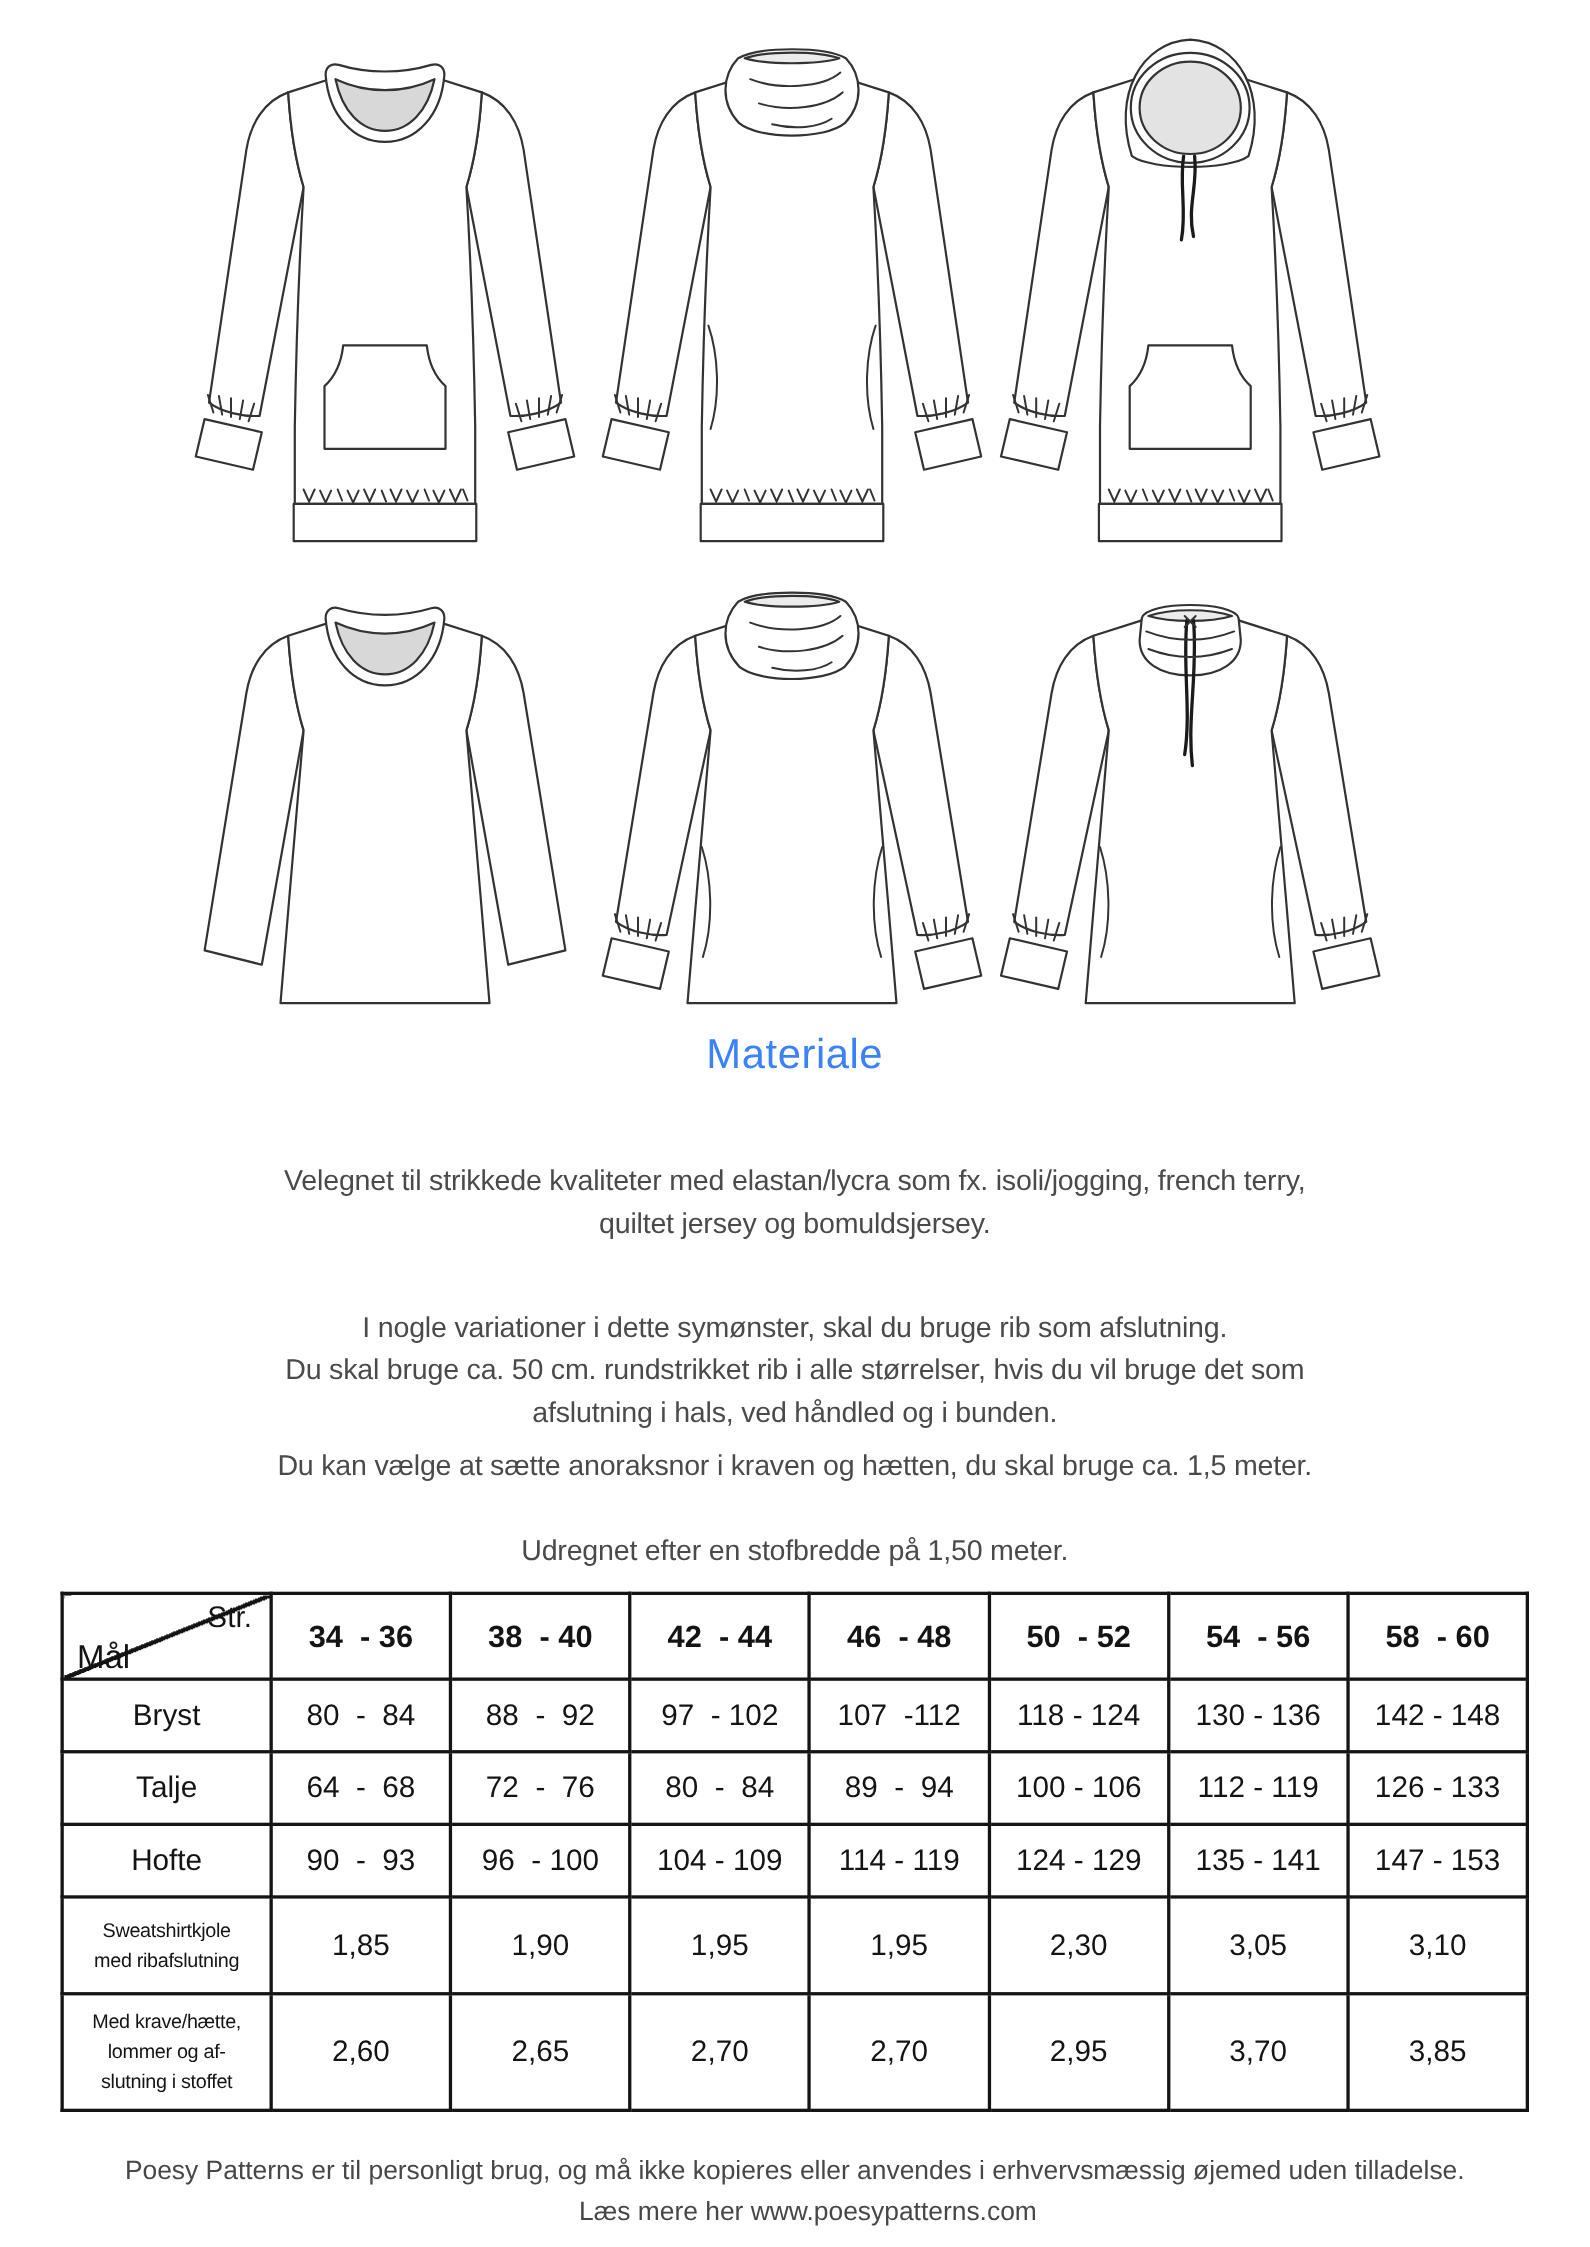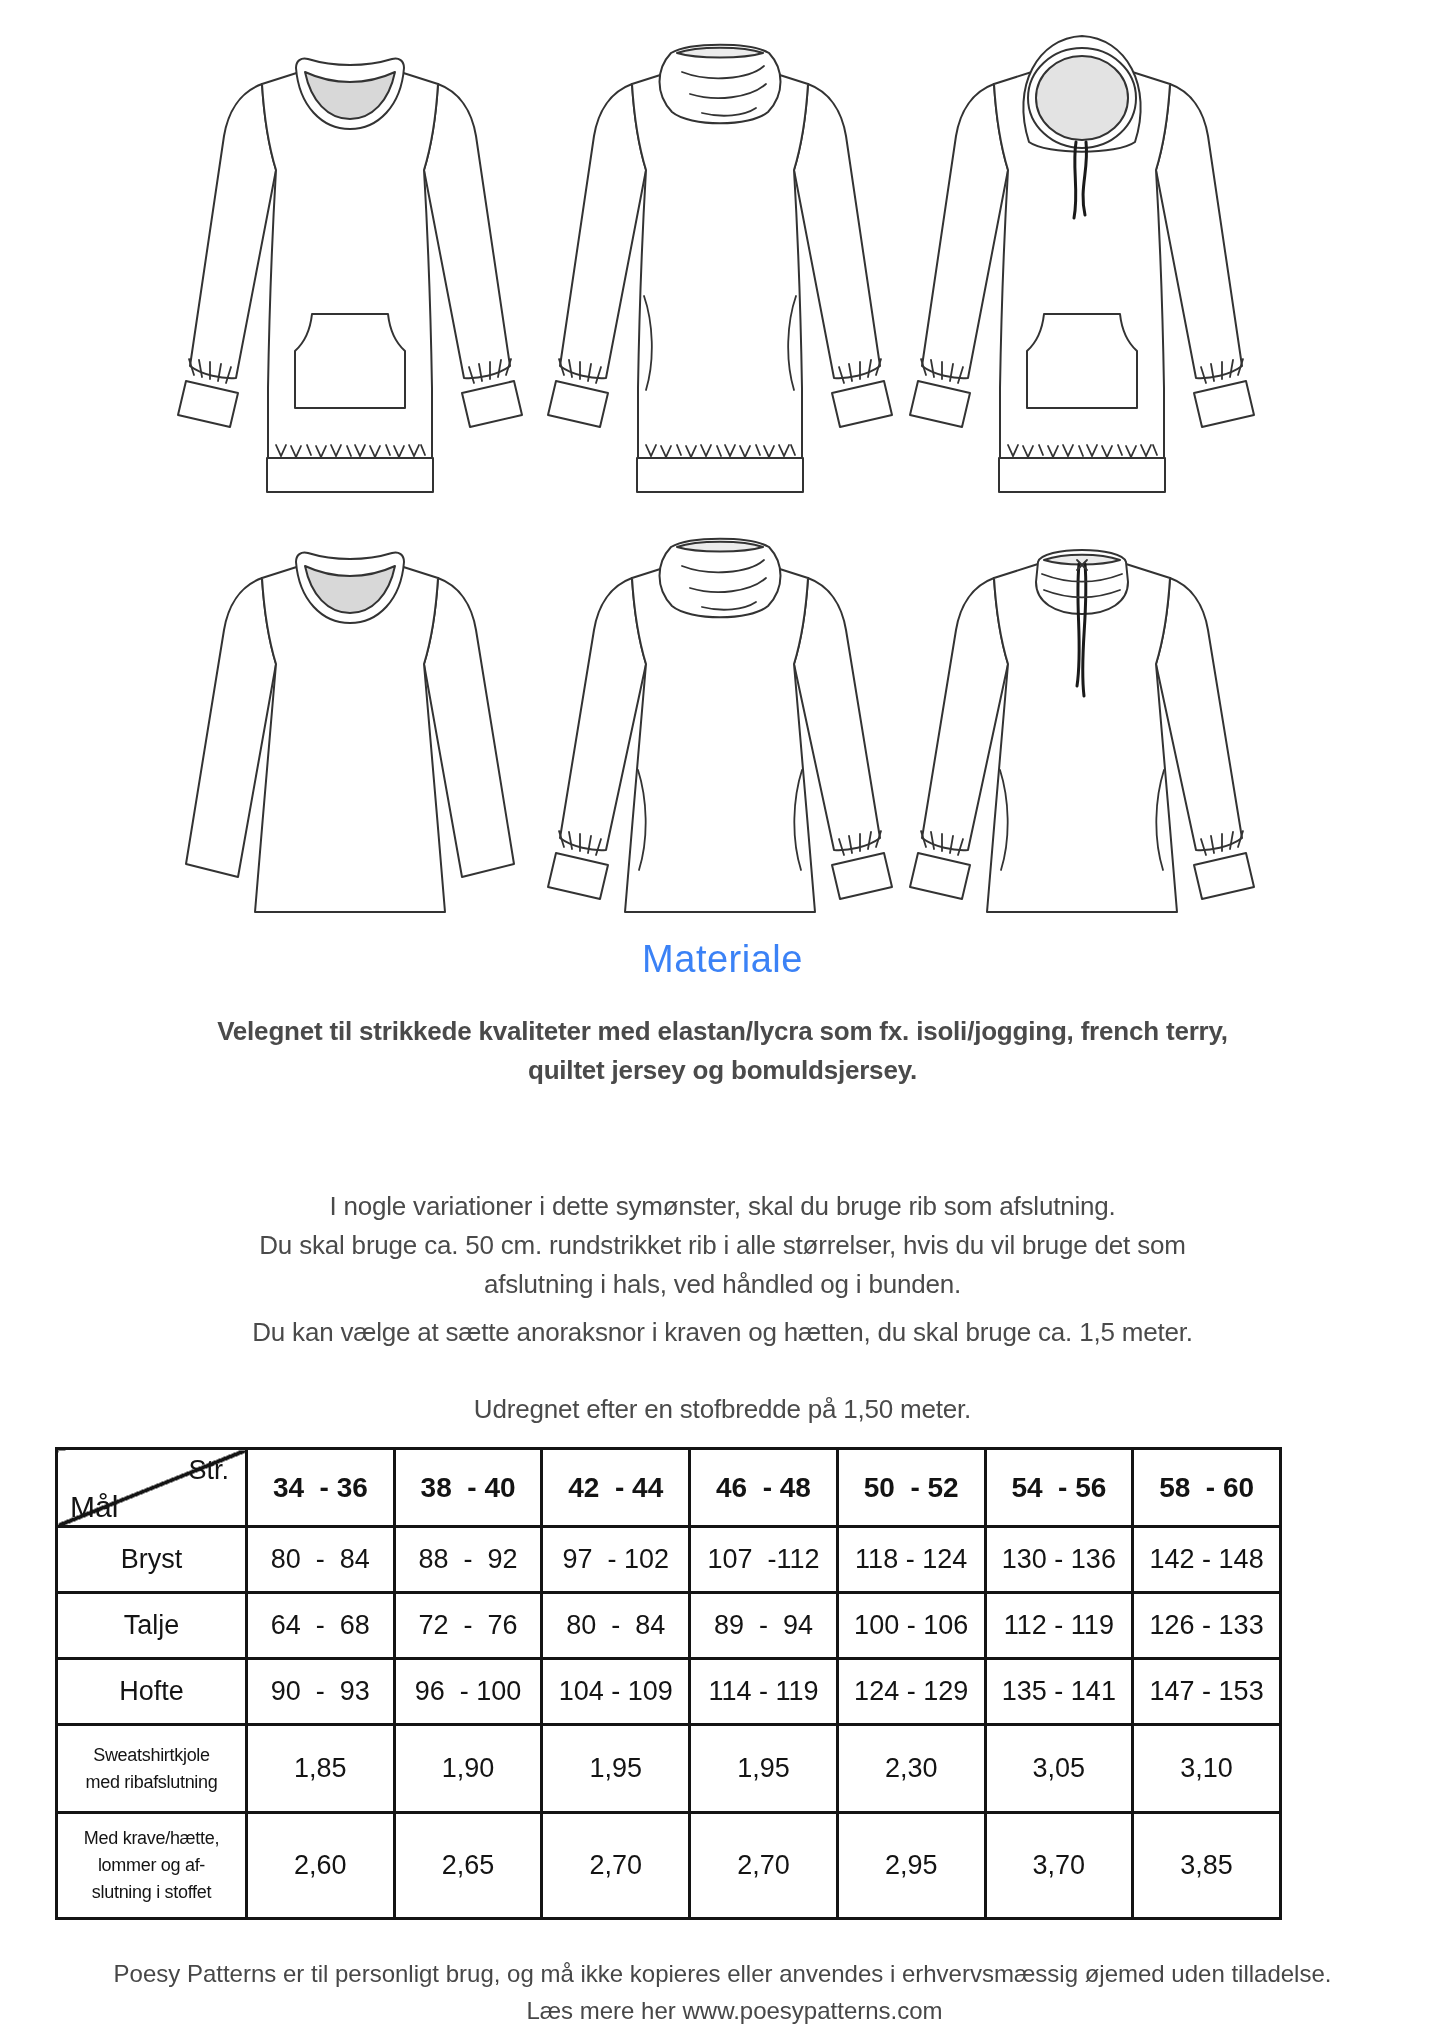--- a/index.html
+++ b/index.html
@@ -4,30 +4,30 @@
 <style>
   html,body { margin:0; padding:0; background:#ffffff; }
   #page {
     position:relative; width:1445px; height:2043px; background:#fff;
     font-family:"Liberation Sans", sans-serif; color:#454545; overflow:hidden;
   }
   .sketch { position:absolute; }
   .center-text { position:absolute; left:0; width:100%; text-align:center; }
   .body-text { font-size:26px; line-height:39px; letter-spacing:-0.2px; color:#4a4a4a; }
   #materiale-title { top:938px; font-size:38px; letter-spacing:0.5px; color:#3b82f6; }
-  #intro { top:1012px;font-weight:bold; }
+  #intro { top:1054px; }
   #rib-note { top:1153px;margin-top:34px; }
   #cord-note { top:1313px; }
   #fabric-note { top:1390px; }
   #footer-copyright { top:1960px; font-size:24px; line-height:28px; color:#474747; }
   #footer-more { top:1997px; font-size:24px; line-height:28px; color:#474747;padding-left:12px; }
 
   
   #size-table {
-    position:absolute; left:55px; top:1447px; width:1227px;
+    position:absolute; left:55px; top:1447px; width:1335px;
     border-collapse:collapse; table-layout:fixed; color:#141414;padding-left:44px;
   }
   #size-table td { border:3px solid #141414; text-align:center; vertical-align:middle; padding:0; white-space:pre; }
   #size-table col.first { width:190px; }
   tr.h-head  { height:78px; }
   tr.h-meas  { height:66px; }
   tr.h-row4  { height:88px; }
   tr.h-row5  { height:106px; }
   .col-head { font-weight:bold; font-size:28px; }
   .measure-label { font-size:27px; }

